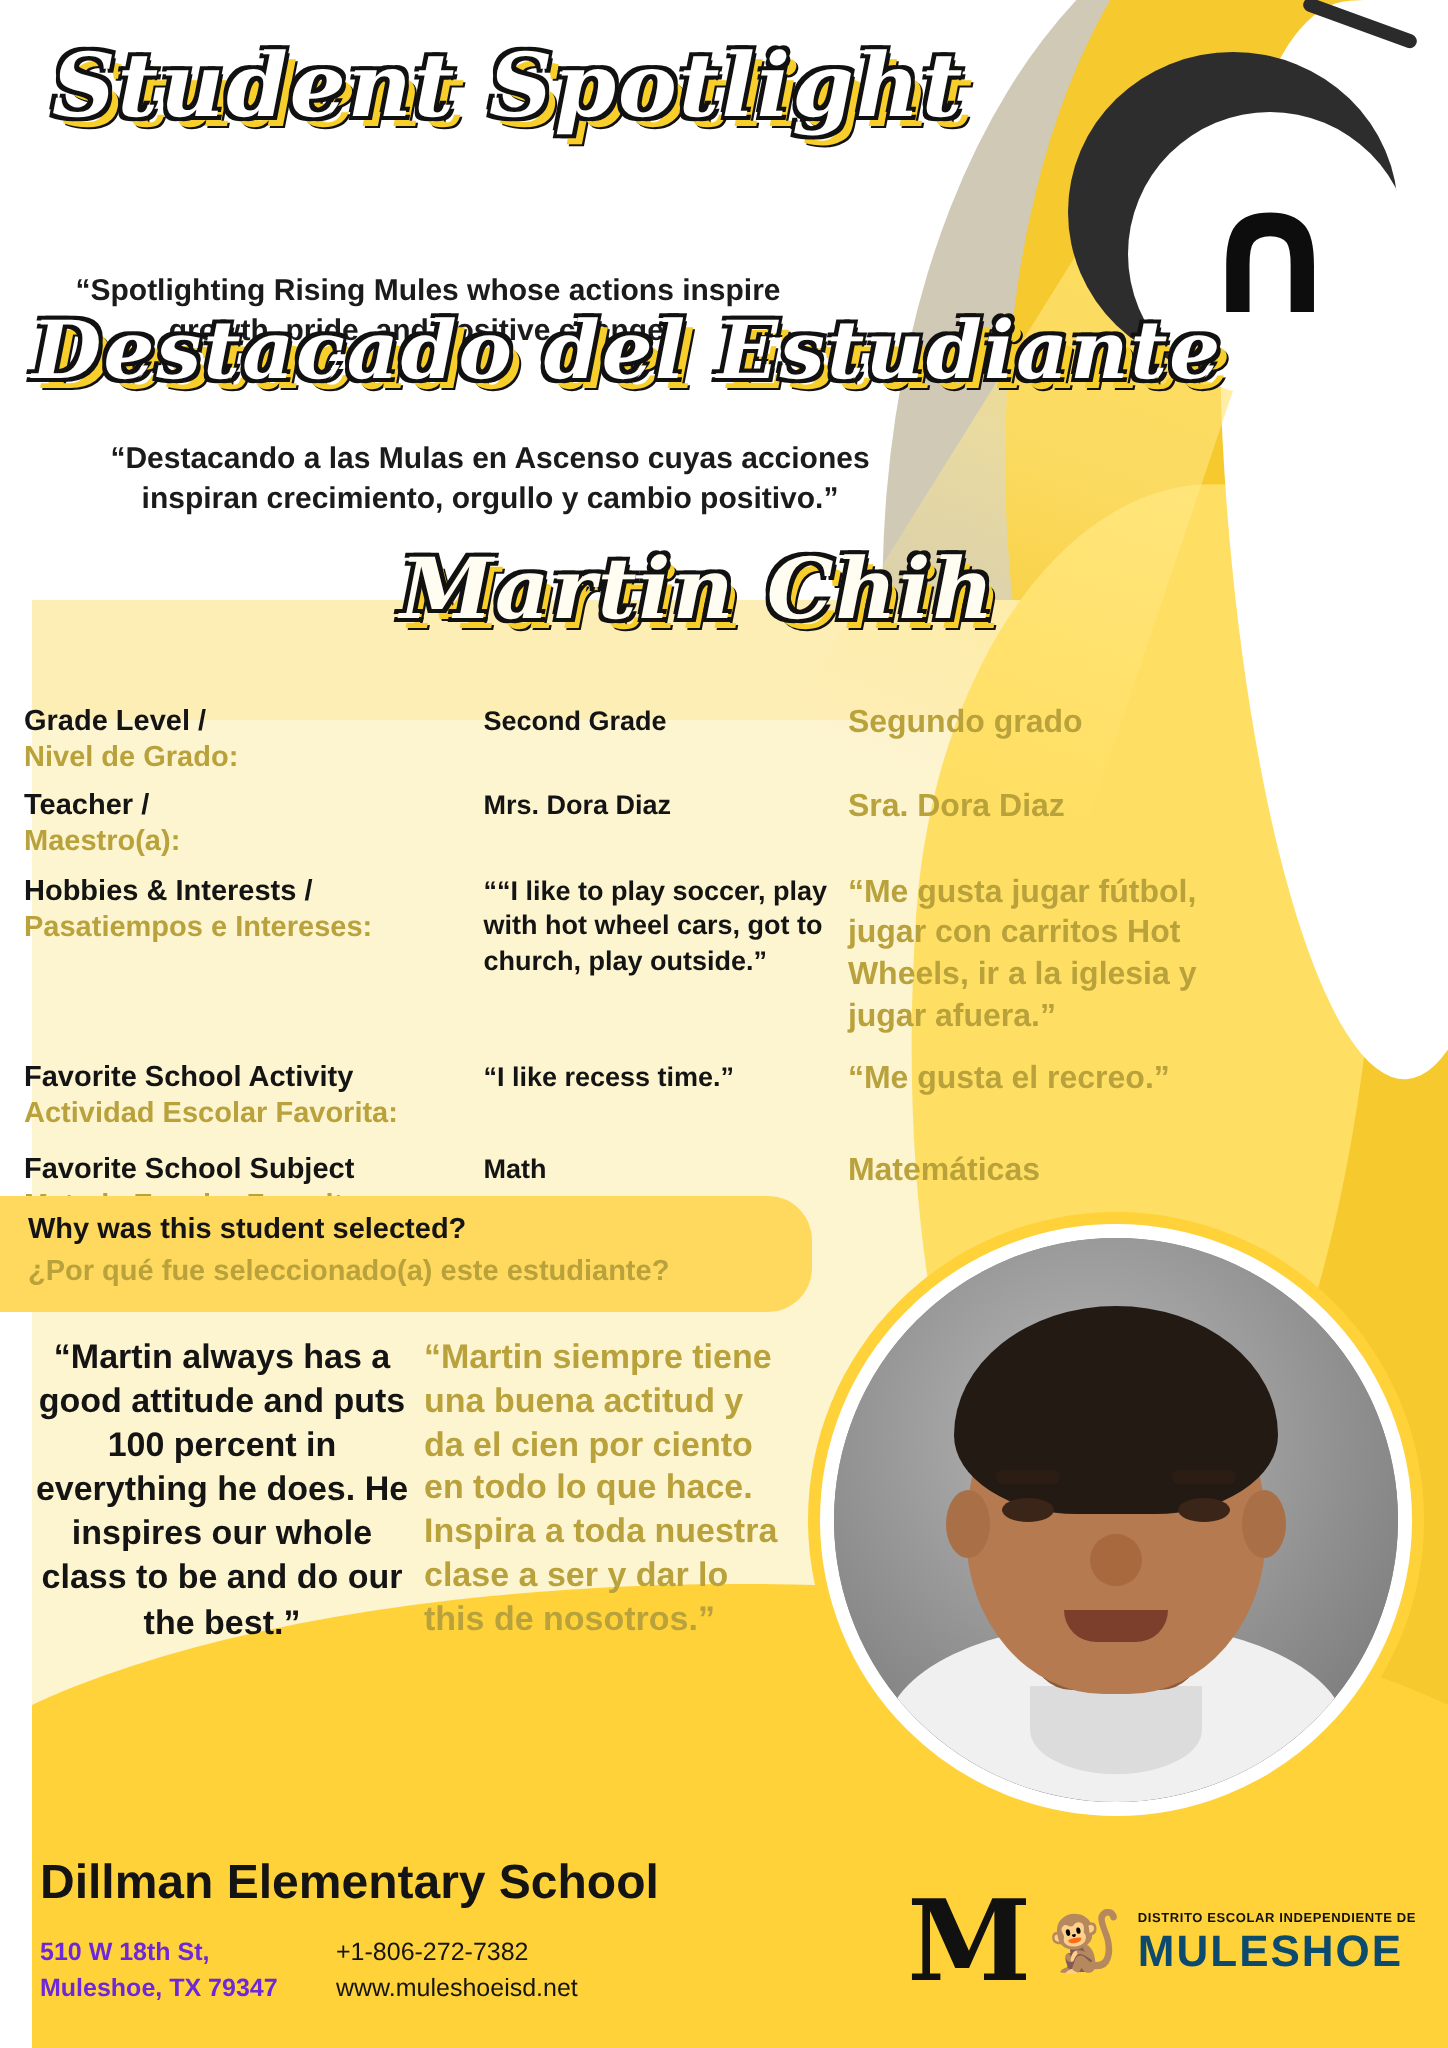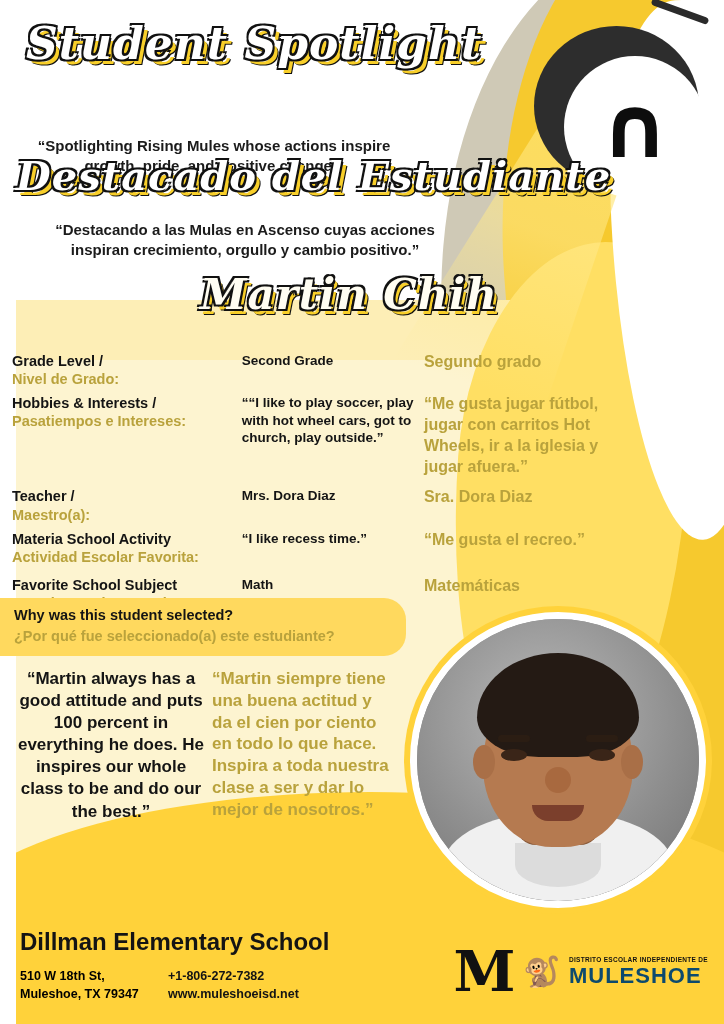--- a/index.html
+++ b/index.html
@@ -383,28 +383,28 @@
     left: 20px; top: 16px;
     font-size: 24px;
     font-weight: bold;
     color: #141414;
   }
   .addr {
     position: absolute;
     left: 20px; top: 56px;
     font-size: 12.5px;
     font-weight: bold;
-    color: #000000;
+    color: #6d28d9;
     line-height: 1.4;
   }
   .contact {
     position: absolute;
     left: 168px; top: 56px;
     font-size: 12.5px;
-    font-weight: bold;
+    font-weight: normal;
     color: #141414;
     line-height: 1.4;
   }
   .district-logo {
     position: absolute;
     right: 16px; top: 36px;
     display: flex;
     align-items: center;
     gap: 8px;
   }
@@ -478,49 +478,49 @@
         <div class="lbl-es">Nivel de Grado:</div>
       </div>
       <div class="val-col">
         <div class="val-en">Second Grade</div>
       </div>
       <div class="val-col-es">
         <div class="val-es">Segundo grado</div>
       </div>
     </div>
 
+    <div class="info-row row-gap-sm">
+      <div class="label-col">
+        <div class="lbl-en">Teacher /</div>
+        <div class="lbl-es">Maestro(a):</div>
+      </div>
+      <div class="val-col">
+        <div class="val-en">Mrs. Dora Diaz</div>
+      </div>
+      <div class="val-col-es">
+        <div class="val-es">Sra. Dora Diaz</div>
+      </div>
+    </div>
+
     <div class="info-row">
       <div class="label-col">
         <div class="lbl-en">Hobbies &amp; Interests /</div>
         <div class="lbl-es">Pasatiempos e Intereses:</div>
       </div>
       <div class="val-col">
         <div class="val-en">““I like to play soccer, play with hot wheel cars, got to church, play outside.”</div>
       </div>
       <div class="val-col-es">
         <div class="val-es">“Me gusta jugar fútbol, jugar con carritos Hot Wheels, ir a la iglesia y jugar afuera.”</div>
       </div>
     </div>
 
-    <div class="info-row row-gap-sm">
-      <div class="label-col">
-        <div class="lbl-en">Teacher /</div>
-        <div class="lbl-es">Maestro(a):</div>
-      </div>
-      <div class="val-col">
-        <div class="val-en">Mrs. Dora Diaz</div>
-      </div>
-      <div class="val-col-es">
-        <div class="val-es">Sra. Dora Diaz</div>
-      </div>
-    </div>
-
     <div class="info-row">
       <div class="label-col">
-        <div class="lbl-en">Materia School Activity</div>
+        <div class="lbl-en">Favorite School Activity</div>
         <div class="lbl-es">Actividad Escolar Favorita:</div>
       </div>
       <div class="val-col">
         <div class="val-en">“I like recess time.”</div>
       </div>
       <div class="val-col-es">
         <div class="val-es">“Me gusta el recreo.”</div>
       </div>
     </div>
 
@@ -538,21 +538,21 @@
     </div>
 
   </div>
 
   <div class="question-banner">
     <div class="q-en">Why was this student selected?</div>
     <div class="q-es">¿Por qué fue seleccionado(a) este estudiante?</div>
   </div>
 
   <div class="answer-en">“Martin always has a good attitude and puts 100 percent in everything he does. He inspires our whole class to be and do our the best.”</div>
-  <div class="answer-es">“Martin siempre tiene una buena actitud y da el cien por ciento en todo lo que hace. Inspira a toda nuestra clase a ser y dar lo mejor de nosotros.”</div>
+  <div class="answer-es">“Martin siempre tiene una buena actitud y da el cien por ciento en todo lo que hace. Inspira a toda nuestra clase a ser y dar lo this de nosotros.”</div>
 
   <div class="photo-wrap">
     <div class="photo-bg"></div>
     <div class="ph-shirt"></div>
     <div class="ph-shirt-collar"></div>
     <div class="ph-neck"></div>
     <div class="ph-head"></div>
     <div class="ph-ear l"></div>
     <div class="ph-ear r"></div>
     <div class="ph-hair"></div>

